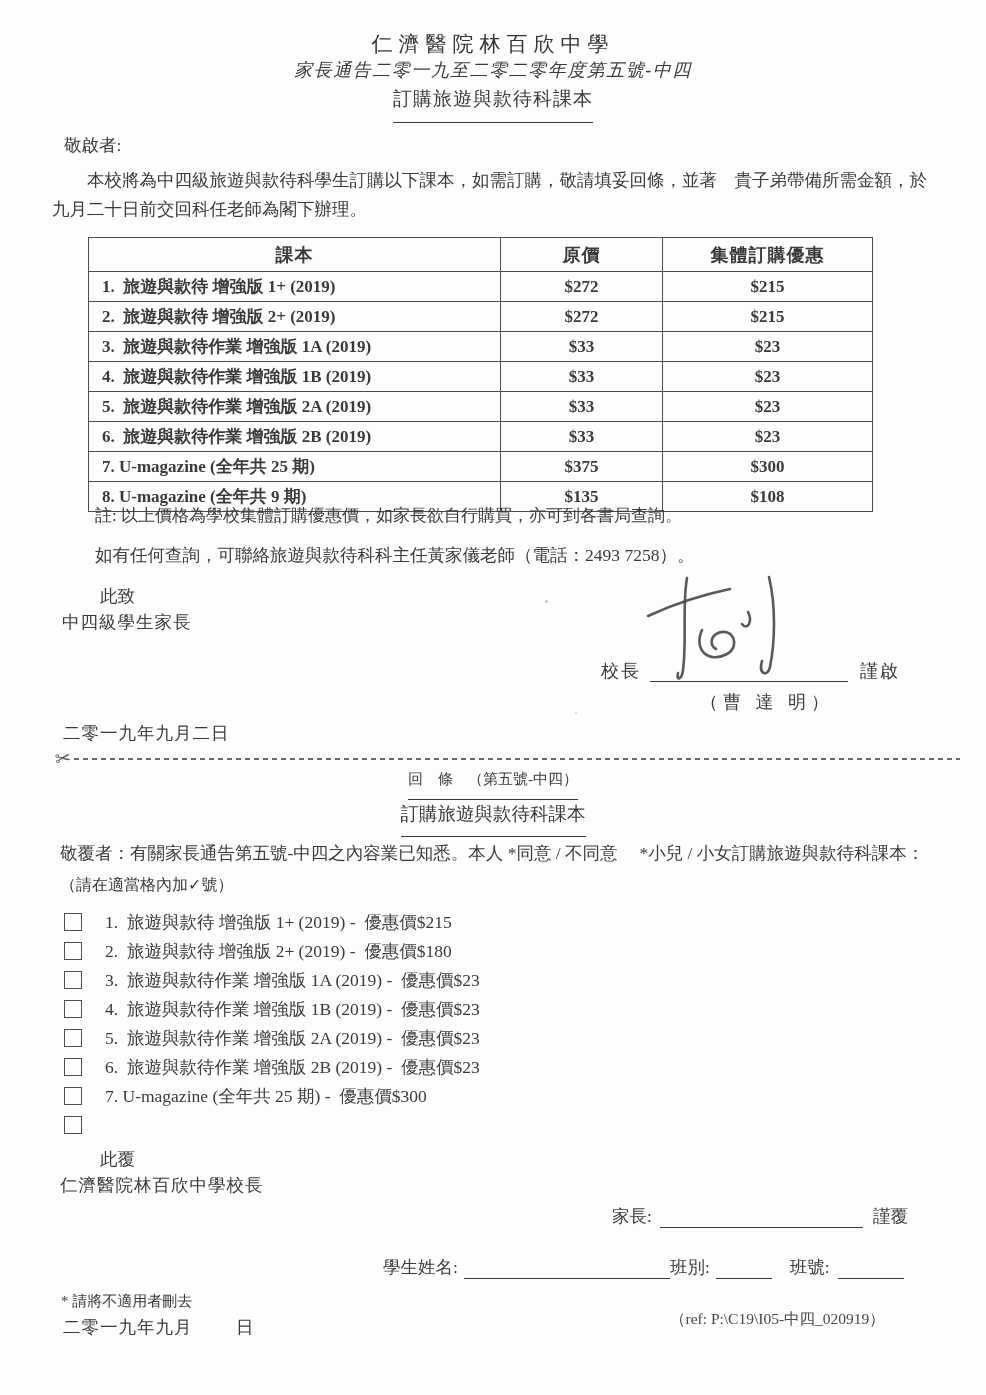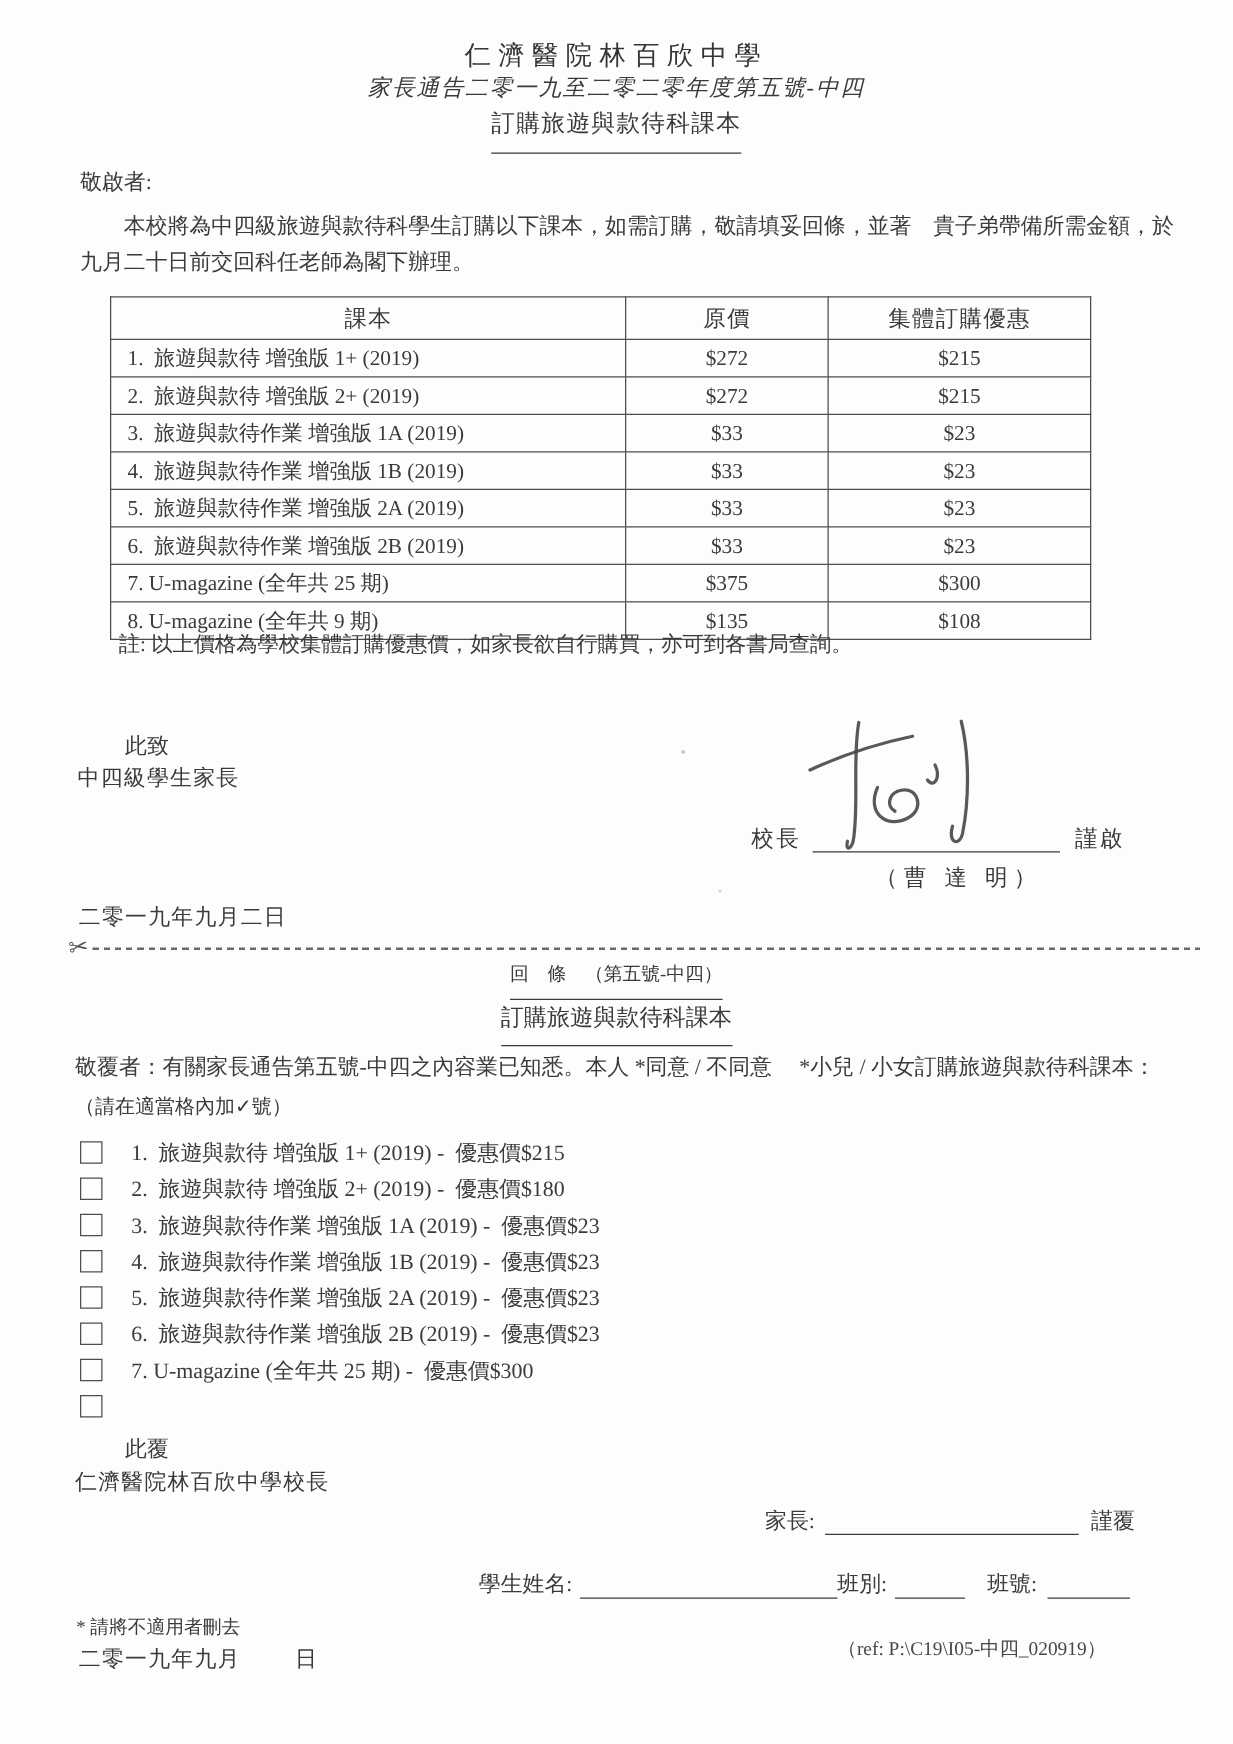--- a/index.html
+++ b/index.html
@@ -15,25 +15,25 @@
   .u{border-bottom:1.6px solid #3a3a3a;padding-bottom:10px;display:inline-block;}
   .pre{white-space:pre-wrap;}
 
   
   .school{top:30px;font-size:21px;letter-spacing:6px;color:#353535;}
   .notice-line{top:58px;font-size:18px;letter-spacing:1.5px;font-style:italic;}
   .subject-line{top:86px;font-size:19px;letter-spacing:1px;}
 
   
   .salutation{left:64px;top:133px;font-size:17.5px;}
-  .body-par{left:64px;top:166px;width:880px;font-size:17.5px;line-height:29px;text-indent:2em;margin:0;}
+  .body-par{left:52px;top:166px;width:880px;font-size:17.5px;line-height:29px;text-indent:2em;margin:0;}
 
   
   table.price{border-collapse:collapse;left:88px;top:237px;width:784px;table-layout:fixed;}
-  table.price th,table.price td{border:1.4px solid #4c4c4c;font-weight:normal;}
+  table.price th,table.price td{border:1.4px solid #4c4c4c;font-weight:bold;}
   table.price th{height:31px;font-size:18px;letter-spacing:1px;text-align:center;}
   table.price td{height:27px;font-size:17px;}
   td.c-item{text-align:left;padding-left:13px;}
   td.c-num,th{text-align:center;}
   col.c1{width:412px;}col.c2{width:162px;}col.c3{width:210px;}
 
   .note-line{left:95px;top:504px;font-size:17px;}
   .contact-line{left:95px;top:543px;font-size:17.5px;}
 
   .closing-salute{left:100px;top:584px;font-size:17.5px;}
@@ -149,20 +149,21 @@
         </tr>
       <tr>
           <td class="c-item pre">8. U-magazine (全年共 9 期)</td>
           <td class="c-num">$135</td>
           <td class="c-num">$108</td>
         </tr>
     </tbody>
   </table>
 
   <div class="abs note-line">註: 以上價格為學校集體訂購優惠價，如家長欲自行購買，亦可到各書局查詢。</div>
+  <div class="abs contact-line">如有任何查詢，可聯絡旅遊與款待科科主任黃家儀老師（電話：2493 7258）。</div>
 
   <div class="abs closing-salute">此致</div>
   <div class="abs closing-to">中四級學生家長</div>
 
   <svg class="abs sig-svg" viewBox="0 0 180 120" aria-hidden="true">
     <path d="M55 6 C50 34 55 68 51 98 C50 107 44 110 46 101"></path>
     <path d="M16 44 C44 31 74 22 98 17"></path>
     <path d="M70 58 C61 78 77 92 95 82 C109 74 101 55 86 61 C79 64 77 73 84 77"></path>
     <path d="M116 40 C121 50 115 59 110 52"></path>
     <path d="M137 5 C144 34 143 70 138 95 C136 105 126 103 130 89"></path>

